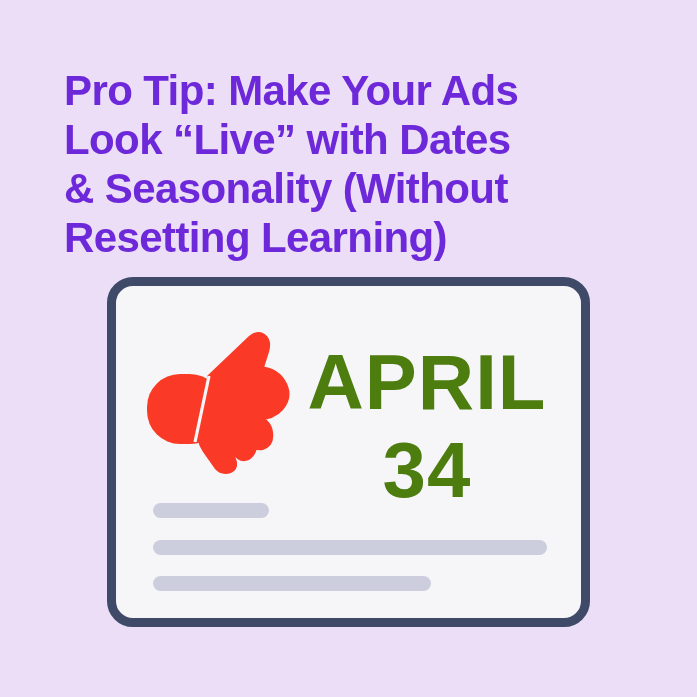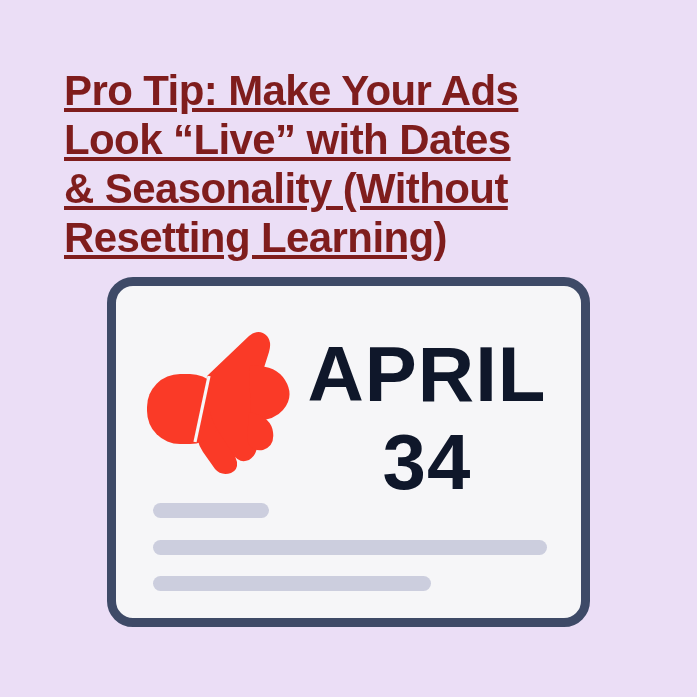--- a/index.html
+++ b/index.html
@@ -105,21 +105,21 @@
   }
   .bar.b1 { width: 116px; margin-bottom: 22px; }
   .bar.b2 { width: 394px; margin-bottom: 21px; }
   .bar.b3 { width: 278px; }
 </style>
 </head>
 <body style="background: rgb(235, 222, 246);">
 
 <div id="stage" style="background: rgb(235, 222, 246);">
 
-  <h1 class="headline" style="color: #7f1d1d; text-decoration: underline;">Pro Tip: Make Your Ads
+  <h1 class="headline" style="color: #6d28d9;">Pro Tip: Make Your Ads
 Look “Live” with Dates
 &amp; Seasonality (Without
 Resetting Learning)</h1>
 
   <div class="card" style="border-color: rgb(62, 74, 103); background: rgb(246, 246, 248);">
     <div class="card-inner">
 
       <div class="megaphone">
         <svg viewBox="0 0 155 160" xmlns="http://www.w3.org/2000/svg" aria-hidden="true">
           <g fill="#FA3A27">
@@ -145,21 +145,21 @@
                      Q128 92 106 90
                      Z"></path>
 
             <path d="M104 82 Q126 86 128 102 Q130 116 118 120 Q106 122 102 110 Z"></path>
           </g>
 
           <path d="M64 46 L50 112" stroke="#F6F6F8" stroke-width="3.2" fill="none"></path>
         </svg>
       </div>
 
-      <div class="date-block" style="color: #0f172a;">
+      <div class="date-block" style="color: #4d7c0f; margin-top: 8px;">
         <span class="date-month">APRIL</span>
         <span class="date-day">34</span>
       </div>
 
       <div class="bars">
         <div class="bar b1" style="background: rgb(204, 206, 222); width: 116px;"></div>
         <div class="bar b2" style="background: rgb(204, 206, 222); width: 394px;"></div>
         <div class="bar b3" style="background: rgb(204, 206, 222); width: 278px;"></div>
       </div>
 

